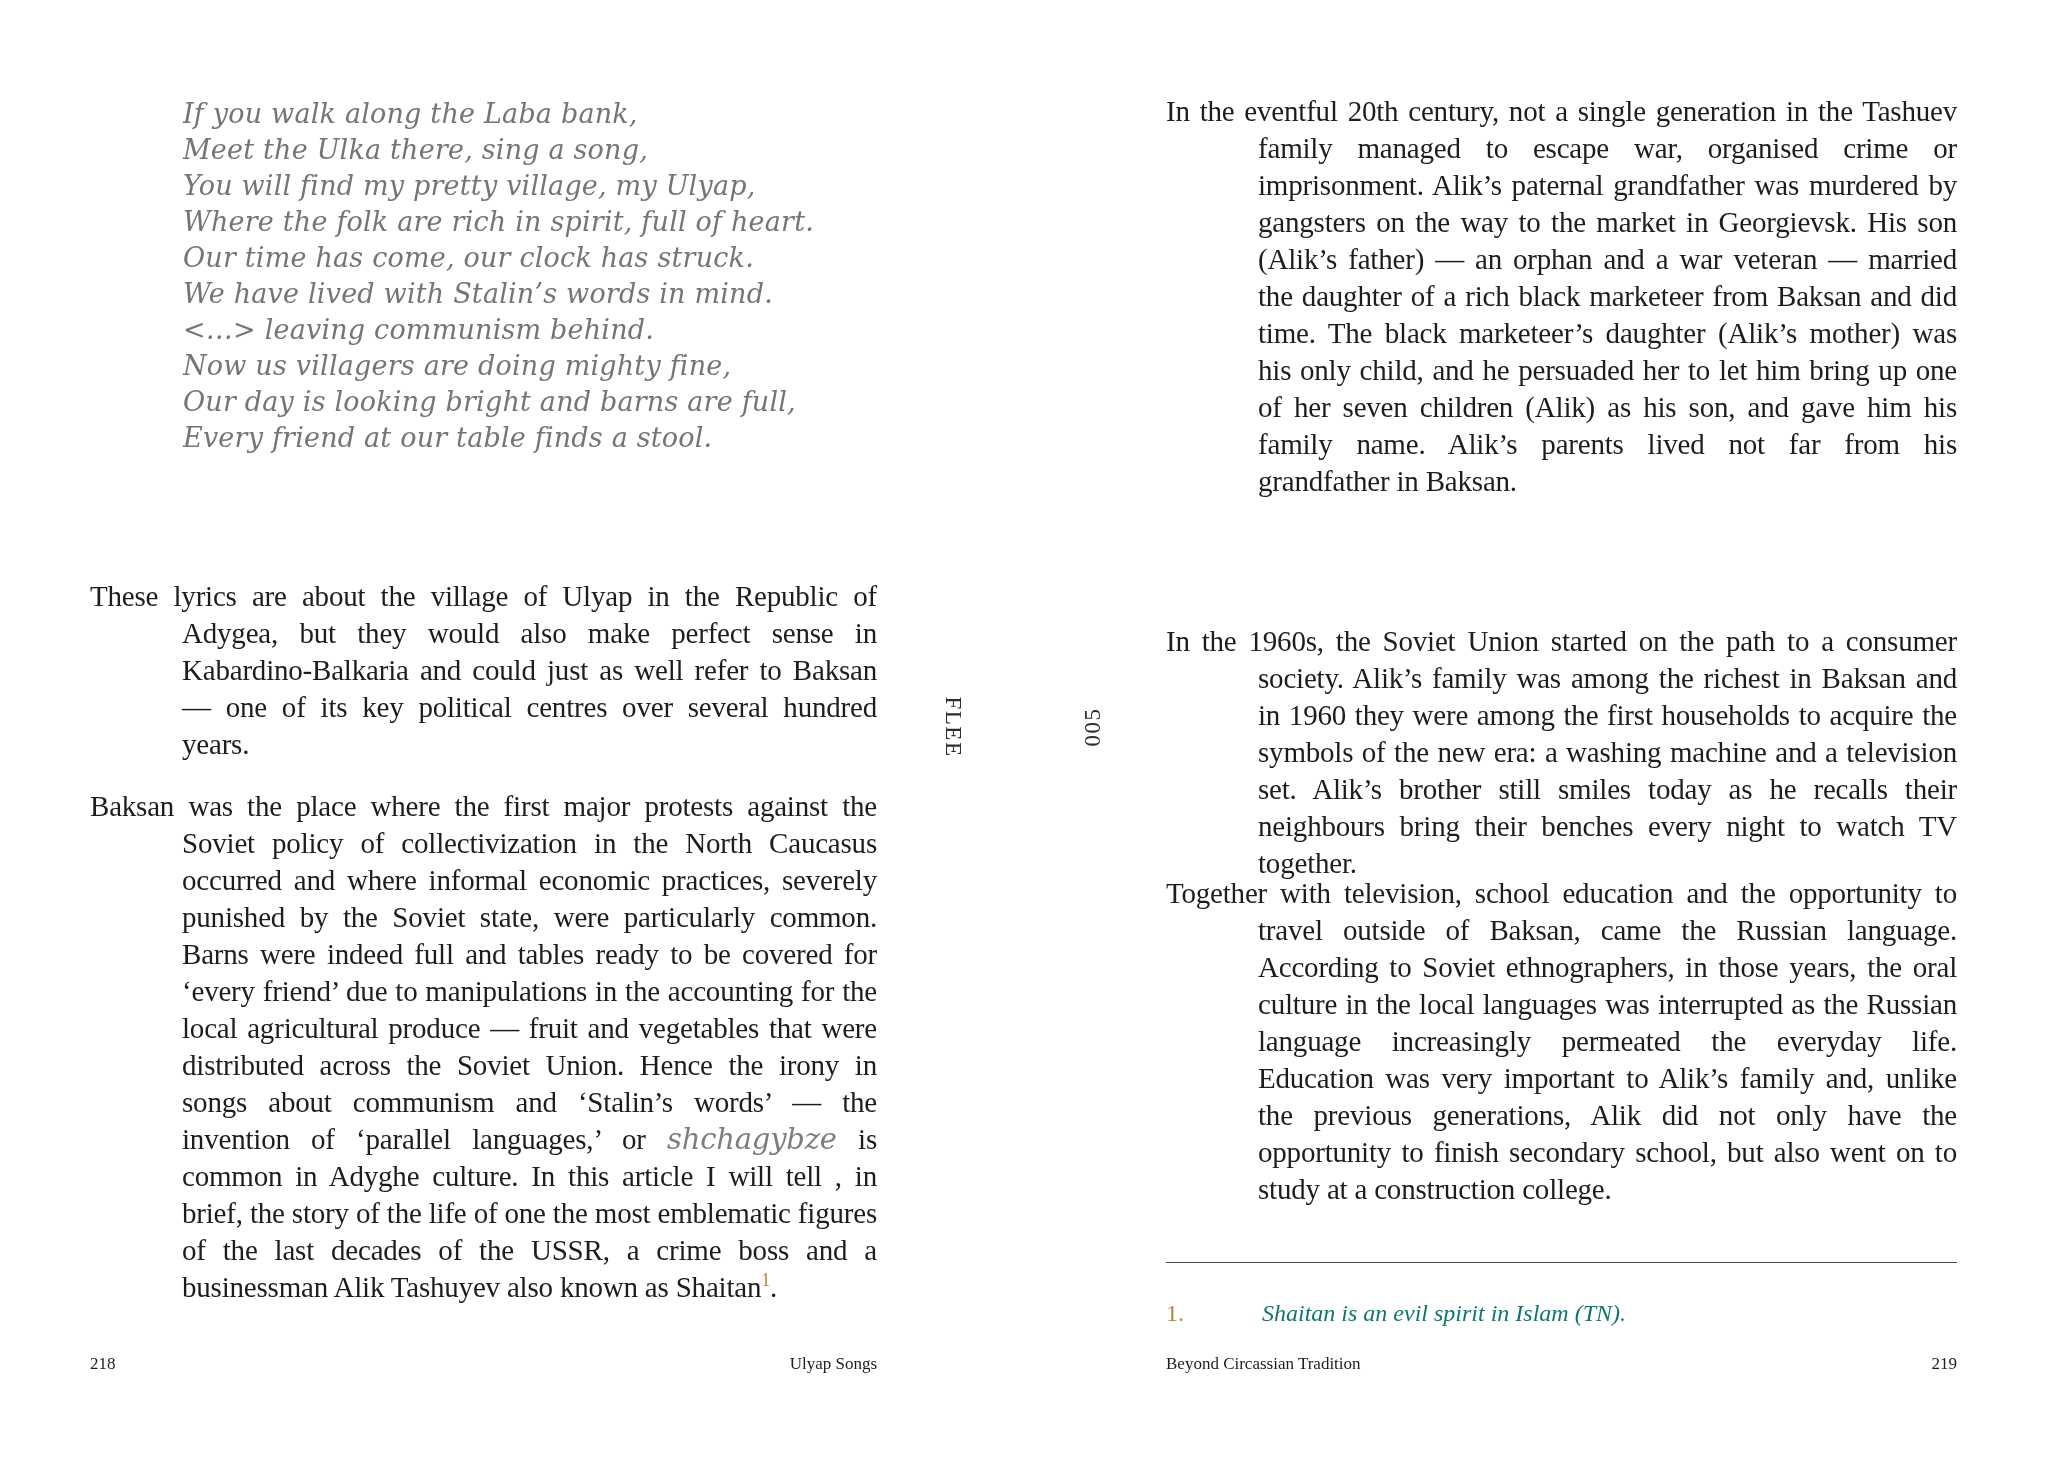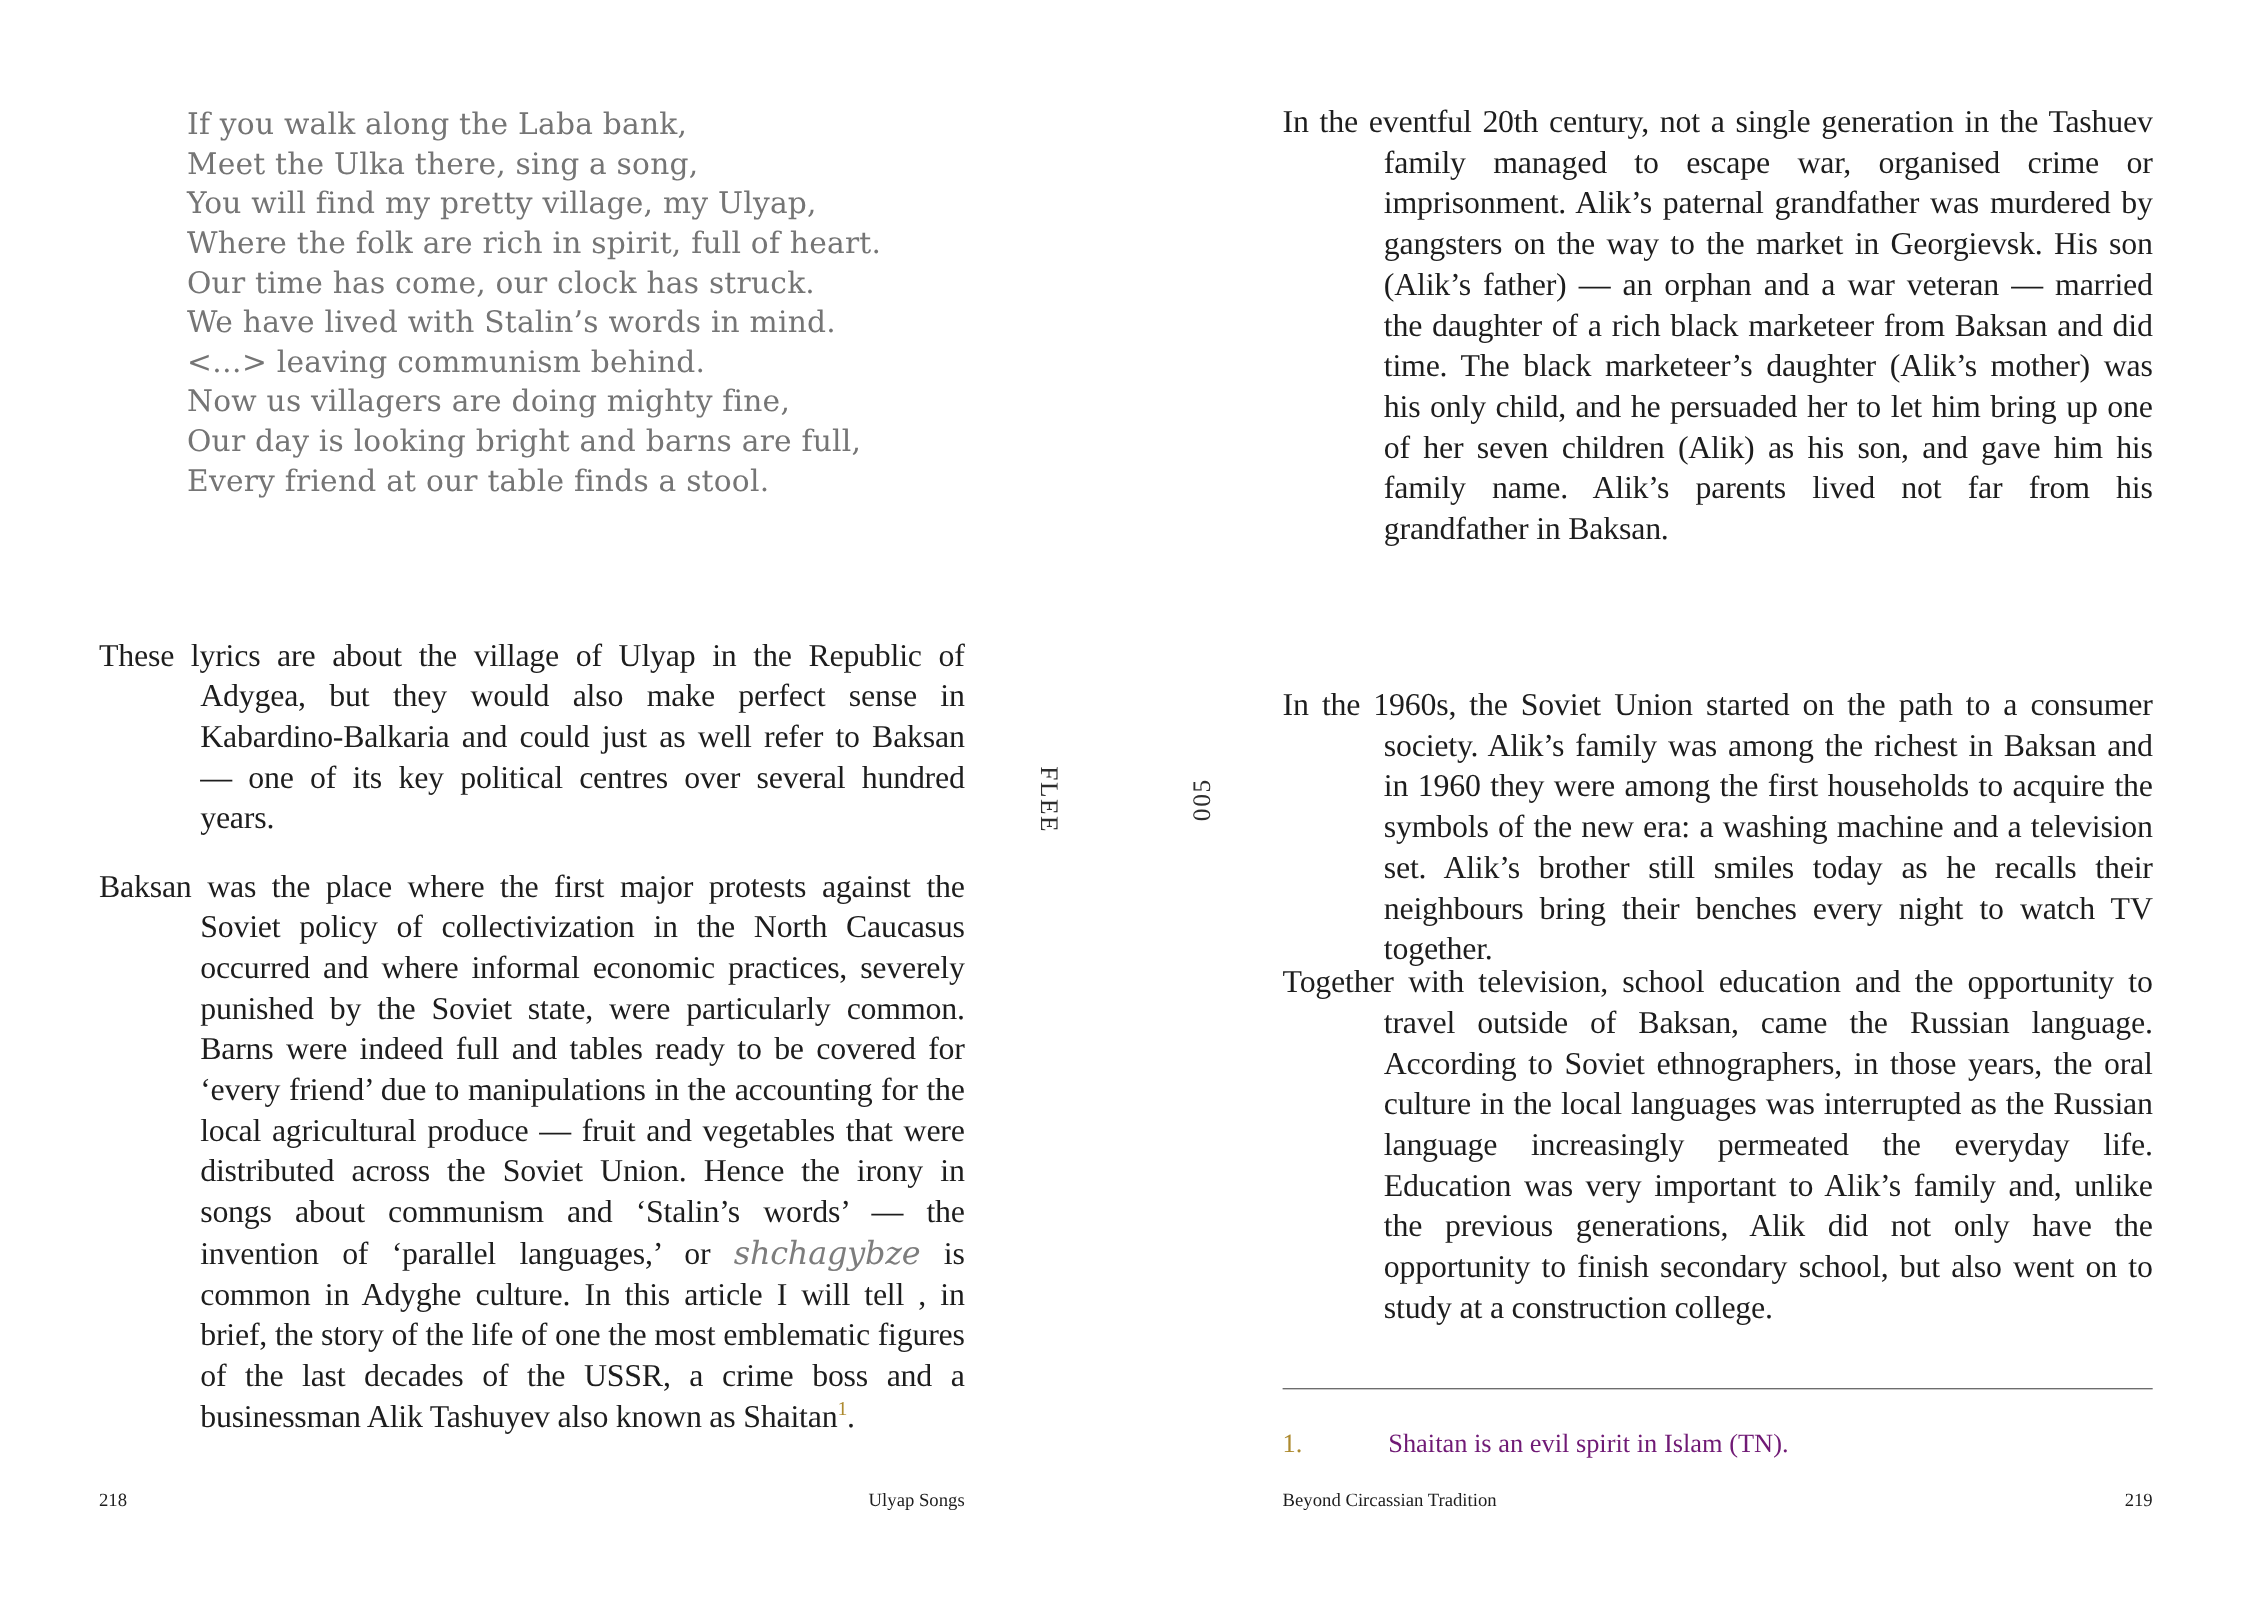--- a/index.html
+++ b/index.html
@@ -8,23 +8,24 @@
     width: 2047px;
     height: 1457px;
     background: #ffffff;
     overflow: hidden;
     font-family: "Liberation Serif", serif;
     color: #1d1d1d;
   }
   
   .poem {
     position: absolute;
-    left: 170px;
+    left: 183px;
     top: 96px;
     font-family: "DejaVu Serif", serif;
+    font-style: italic;
     font-size: 27px;
     line-height: 36px;
     color: #757575;
     letter-spacing: 0.2px;
     white-space: nowrap;
   }
   
   .body-para {
     position: absolute;
     margin: 0;
@@ -89,21 +90,21 @@
     width: 791px;
     display: flex;
     font-size: 24px;
     line-height: 30px;
   }
   .footnote-number {
     width: 96px;
     flex: 0 0 96px;
     color: #ad8a2f;
   }
-  .footnote-text { color: #701a75; }
+  .footnote-text { color: #0f766e; font-style: italic; }
   
   .footer {
     position: absolute;
     top: 1348px;
     display: flex;
     justify-content: space-between;
     font-size: 17px;
     line-height: 32px;
     color: #1d1d1d;
   }

